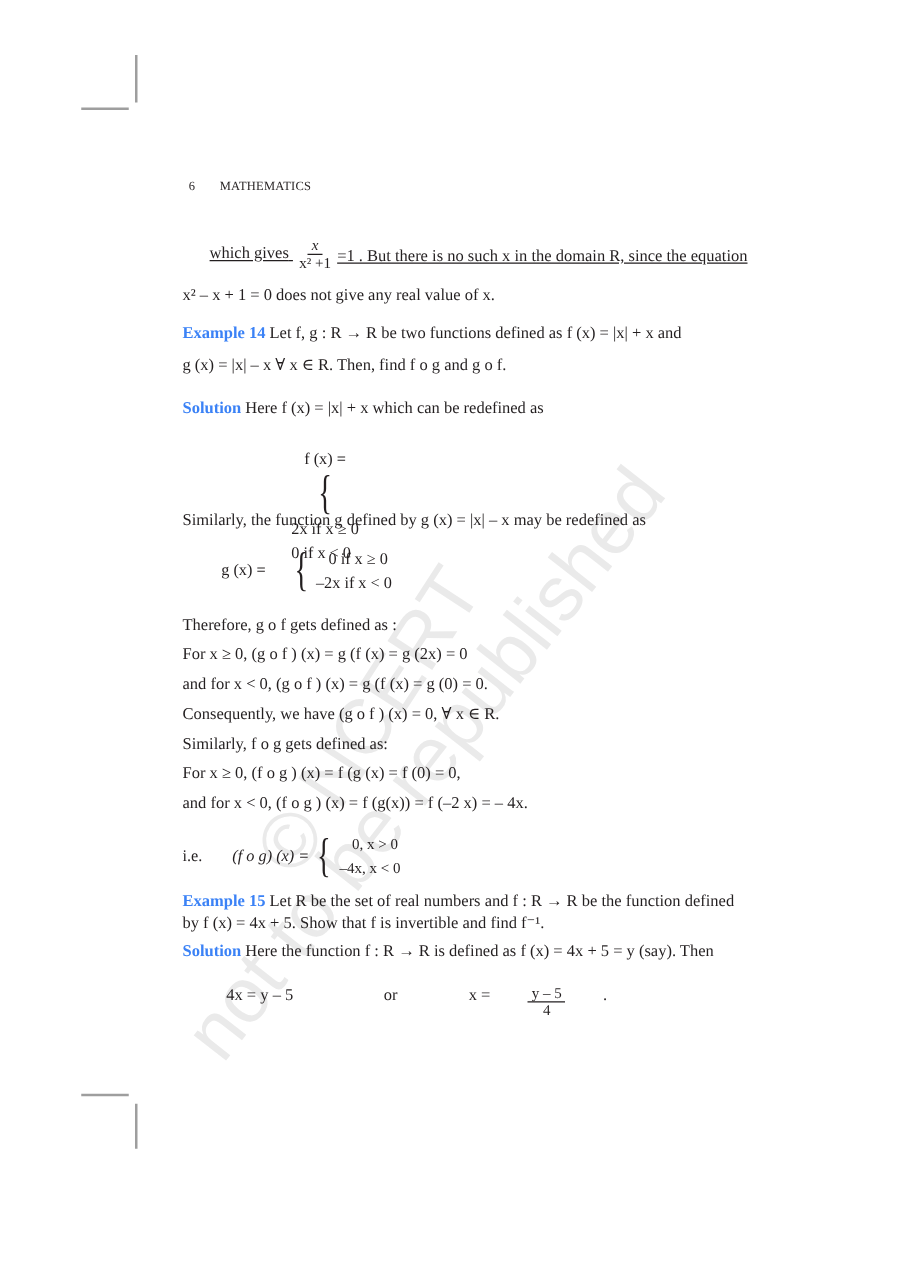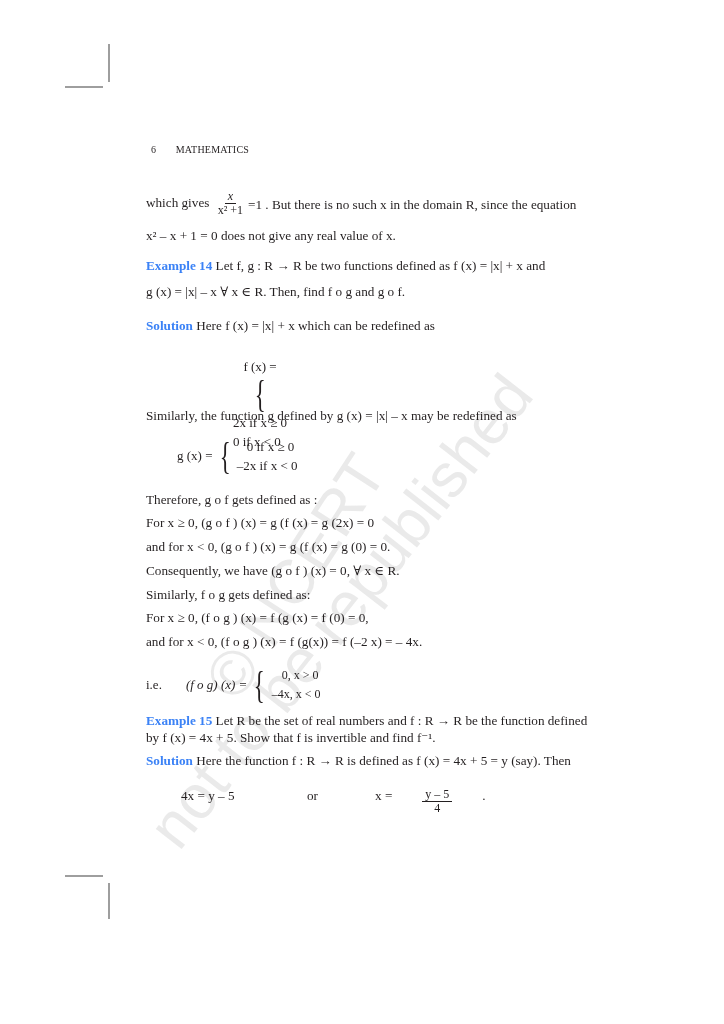--- a/index.html
+++ b/index.html
@@ -5,21 +5,21 @@
     html, body { margin: 0; padding: 0; }
     body {
       width: 724px; height: 1024px; background: #ffffff; position: relative; overflow: hidden;
       font-family: "Liberation Serif", "DejaVu Serif", serif; color: #231f20;
     }
     .crop { position: absolute; background: #9e9e9e; }
     .page { position: absolute; left: 0; top: 0; width: 724px; height: 1024px; }
     .header { position: absolute; left: 151px; top: 144px; font-size: 10px; letter-spacing: 0.2px; }
     .header .pg { display: inline-block; width: 22px; }
     .line { position: absolute; left: 146px; font-size: 13.2px; white-space: nowrap; line-height: 16px; }
-    .justify { width: 452px; display: flex; justify-content: flex-start; }
+    .justify { width: 452px; display: flex; justify-content: flex-end; text-decoration: underline; }
     .accent { color: #3b82f6; font-weight: bold; }
     .frac { display: inline-flex; flex-direction: column; align-items: center; vertical-align: middle; font-size: 12px; line-height: 13px; margin: 0 2px; }
     .frac .num { border-bottom: 1px solid #231f20; padding: 0 3px; }
     .frac .den { padding: 0 3px; }
     .cases { position: absolute; font-size: 13px; display: flex; align-items: center; }
     .brace { font-size: 38px; line-height: 38px; font-weight: 100; margin: 0 3px; transform: scaleX(0.6); color: #231f20; }
     .case-rows { display: flex; flex-direction: column; line-height: 19px; }
     .watermark { position: absolute; font-family: "Liberation Sans", "DejaVu Sans", sans-serif; color: #d9d9d9; opacity: 0.55; transform-origin: left bottom; white-space: nowrap; pointer-events: none; }
   </style>
 </head>
@@ -69,21 +69,21 @@
     <span class="brace">{</span>
     <span class="case-rows">
       <span>2x if x ≥ 0</span>
       <span>0 if x &lt; 0</span>
     </span>
   </div>
 
   <div class="line" style="top:408px;">Similarly, the function g defined by g (x) = |x| – x may be redefined as</div>
 
   <div class="cases" style="left:177px; top:437px;">
-    <span style="margin-right:0;">g (x) =</span>
+    <span style="margin-right:16px;">g (x) =</span>
     <span class="brace">{</span>
     <span class="case-rows">
       <span style="padding-left:10px;">0 if x ≥ 0</span>
       <span>–2x if x &lt; 0</span>
     </span>
   </div>
 
   <div class="line" style="top:492px;">Therefore,  g o f gets defined as :</div>
   <div class="line" style="top:515px;">For x ≥ 0, (g o f ) (x) = g (f (x) = g (2x) = 0</div>
   <div class="line" style="top:539px;">and for x &lt; 0, (g o f ) (x) = g (f (x) = g (0) = 0.</div>

